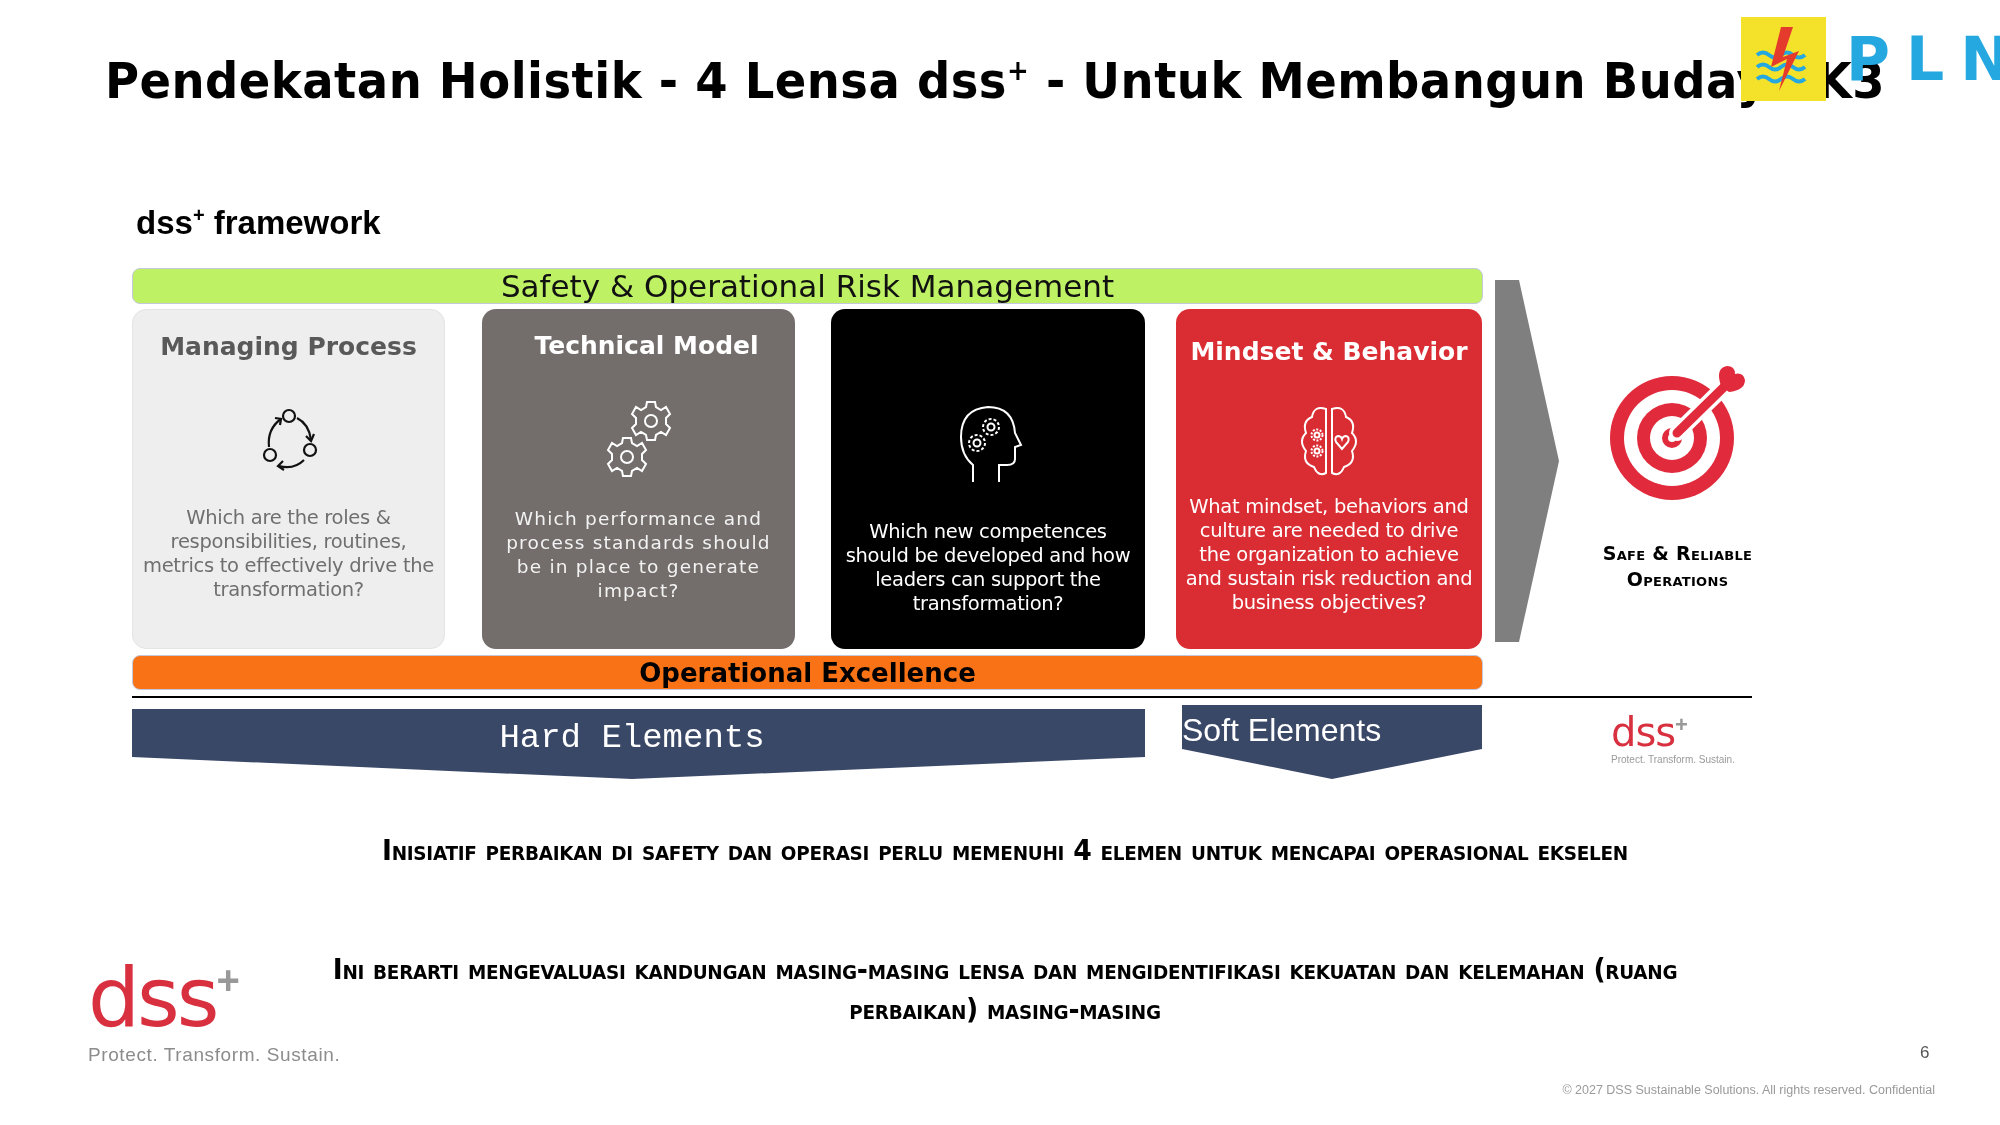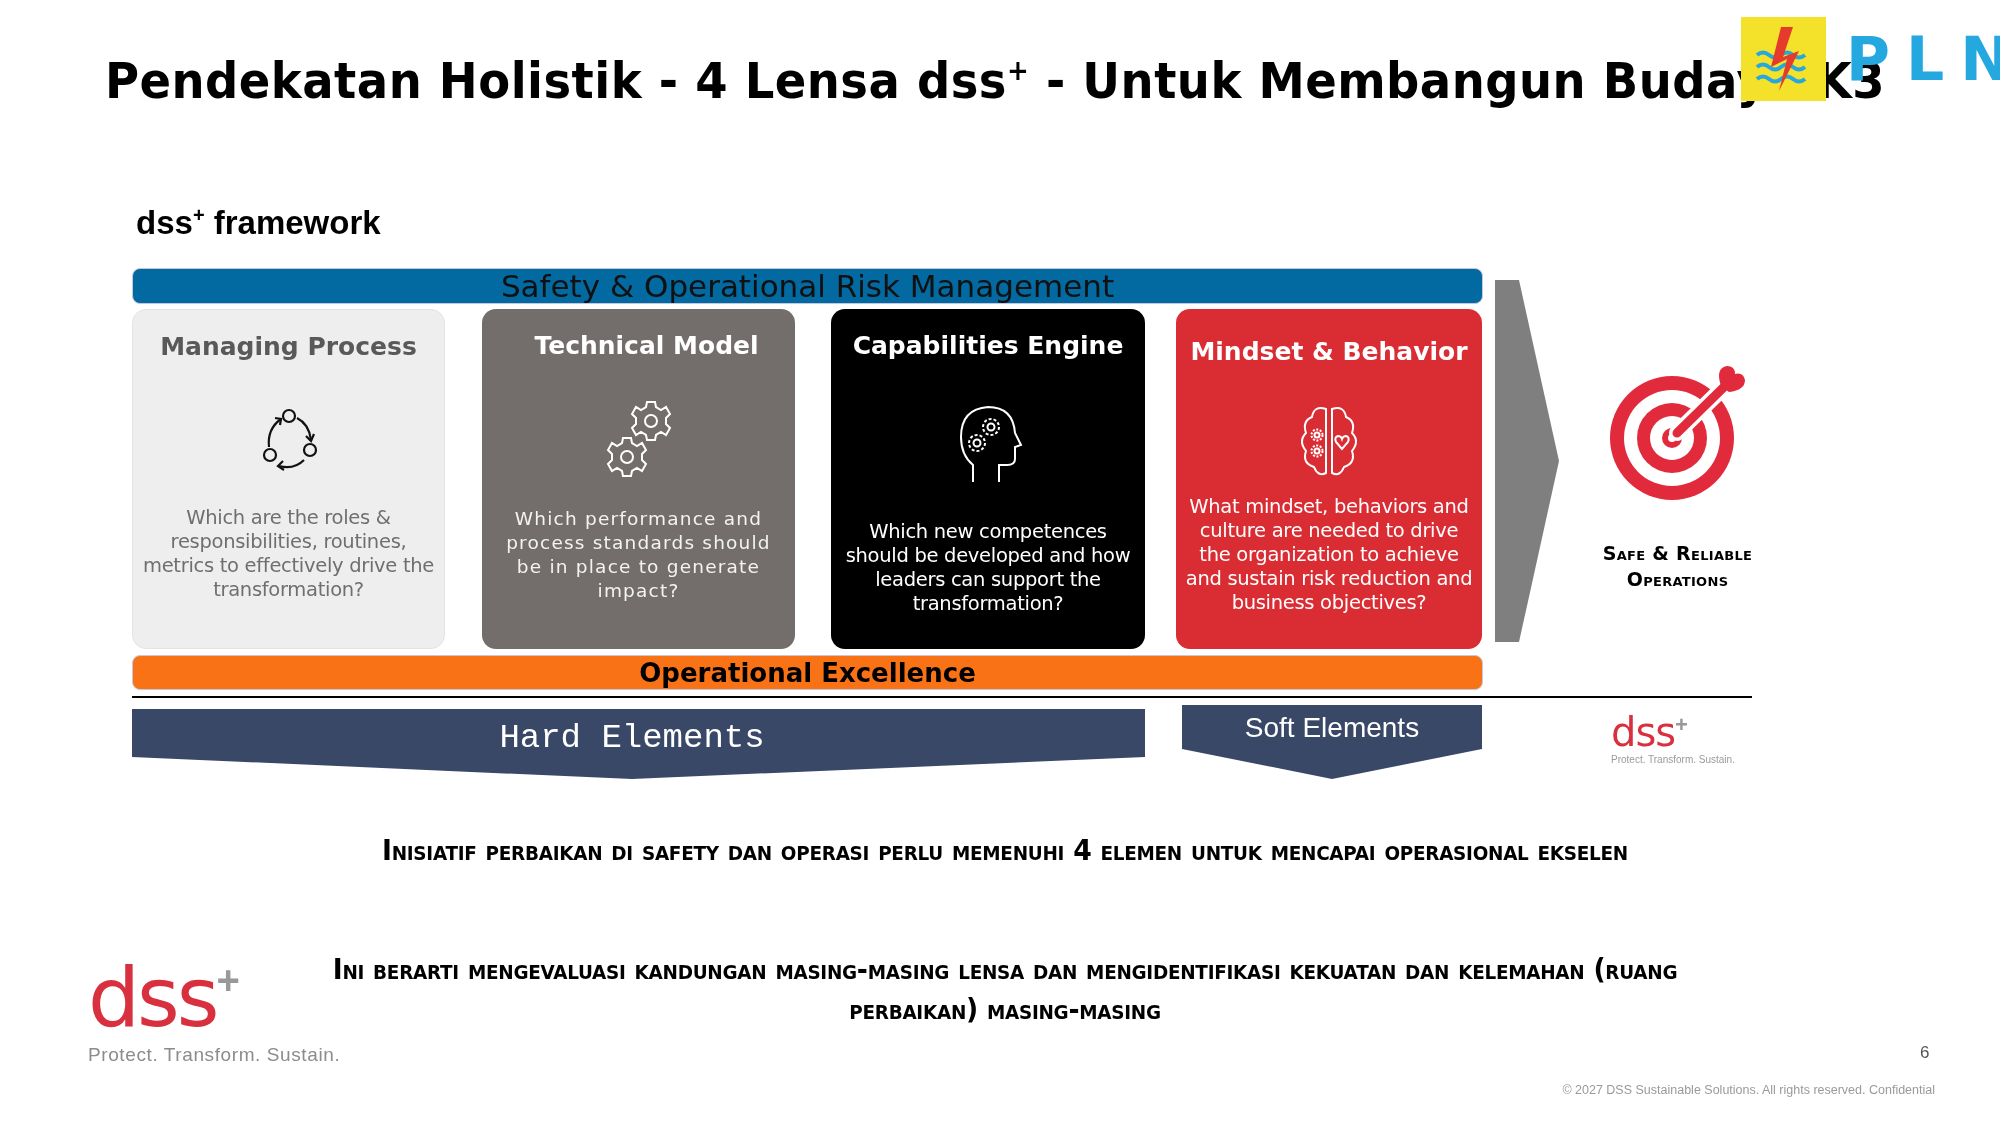--- a/index.html
+++ b/index.html
@@ -15,21 +15,21 @@
   .pln-mark { width:85px; height:84px; background:#f4e12a; position:relative; }
   .pln-text { margin-left:20px; font-size:60px; font-weight:bold; color:#25a7e0; letter-spacing:16px;
               font-family:"DejaVu Sans", sans-serif; }
 
   .framework-label { left:136px; top:204px; font-size:33px; font-weight:bold; white-space:nowrap; }
   .framework-label sup { font-size:20px; line-height:0; }
 
   .band { position:absolute; background:#dcdff0; border:1px solid #c5c8dc; border-radius:8px;
           display:flex; align-items:center; justify-content:center; box-sizing:border-box; }
   .band-top { left:132px; top:268px; width:1351px; height:36px; font-size:31px; color:#111;
-              font-family:"DejaVu Sans", sans-serif; font-weight:normal; background:#0369a1; }
+              font-family:"DejaVu Sans", sans-serif; font-weight:normal; background:#bef264; }
   .band-bottom { left:132px; top:655px; width:1351px; height:35px; font-size:26px; font-weight:bold;
                  font-family:"DejaVu Sans", sans-serif; background:#f97316; }
 
   .card { position:absolute; top:309px; height:340px; border-radius:14px; box-sizing:border-box;
           text-align:center; padding:0 26px; }
   .card-title { position:absolute; left:0; right:0; top:22px; font-size:25px; font-weight:bold;
                 font-family:"DejaVu Sans", sans-serif; }
   .card-icon { position:absolute; left:50%; top:88px; transform:translateX(-50%); width:90px; height:90px; }
   .card-text { position:absolute; left:8px; right:8px; font-size:19.5px; line-height:24px;
                font-family:"DejaVu Sans", sans-serif; letter-spacing:-0.3px; }
@@ -51,21 +51,21 @@
 
   .target-icon { left:1597px; top:356px; width:155px; height:150px; }
   .outcome-label { left:1570px; top:540px; width:215px; text-align:center; font-size:19px; font-weight:bold;
                    line-height:26px; font-family:"DejaVu Sans", sans-serif; font-variant:small-caps; letter-spacing:0.3px; }
 
   .divider { left:132px; top:696px; width:1620px; height:2px; background:#000; }
 
   .hard-elements { left:132px; top:709px; width:1013px; height:70px; }
   .hard-label { left:132px; top:719px; width:1000px; text-align:center; color:#fff; font-size:34px;font-family:Liberation Mono, monospace; }
   .soft-elements { left:1182px; top:705px; width:300px; height:74px; }
-  .soft-label { left:1182px; top:712px; width:300px; text-align:center; color:#fff; font-size:28px; }
+  .soft-label { left:1182px; top:712px; width:300px; text-align:left; color:#fff; font-size:32px; }
 
   .dss-small { left:1611px; top:712px; width:145px; }
   .dss-small .word { font-size:40px; color:#d8303f; font-family:"DejaVu Sans", sans-serif; line-height:40px; letter-spacing:-1px; }
   .dss-small .plus { font-size:22px; color:#999; vertical-align:top; font-weight:bold; }
   .dss-small .tag { font-size:10px; color:#9a9a9a; margin-top:2px; white-space:nowrap; }
 
   .statement { text-align:center; font-weight:bold; font-variant:small-caps; font-size:29px; line-height:40px;
                font-family:"DejaVu Sans", sans-serif; letter-spacing:-0.3px; }
   .statement-1 { left:300px; top:830px; width:1410px; transform:scaleX(0.92); transform-origin:center top; }
   .statement-2 { left:260px; top:949px; width:1490px; transform:scaleX(0.92); transform-origin:center top; }
@@ -132,21 +132,20 @@
       <g transform="translate(33,60)">
         <circle r="6"></circle>
         <path d="M-4 -19 L4 -19 L5 -14 L10 -11 L15 -14 L19 -7 L15 -3 L15 3 L19 7 L15 14 L10 11 L5 14 L4 19 L-4 19 L-5 14 L-10 11 L-15 14 L-19 7 L-15 3 L-15 -3 L-19 -7 L-15 -14 L-10 -11 L-5 -14 Z"></path>
       </g>
     </svg>
   </div>
   <div class="card-text">Which performance and process standards should be in place to generate impact?</div>
 </div>
 
 <div class="card card-3">
-  <div class="card-title">Capabilities Engine</div>
   <div class="card-icon">
     <svg width="90" height="90" viewBox="0 0 90 90" fill="none" stroke="#fff" stroke-width="2">
       <path d="M30 85 L30 68 Q18 58 18 40 Q18 12 45 10 Q70 10 72 36 L78 48 L72 50 L72 62 Q72 68 64 68 L56 68 L56 85"></path>
       <g transform="translate(48,30)">
           <circle r="3.5"></circle>
           <circle r="8" stroke-dasharray="3 2"></circle>
         </g>
       <g transform="translate(34,46)">
           <circle r="3.5"></circle>
           <circle r="8" stroke-dasharray="3 2"></circle>

